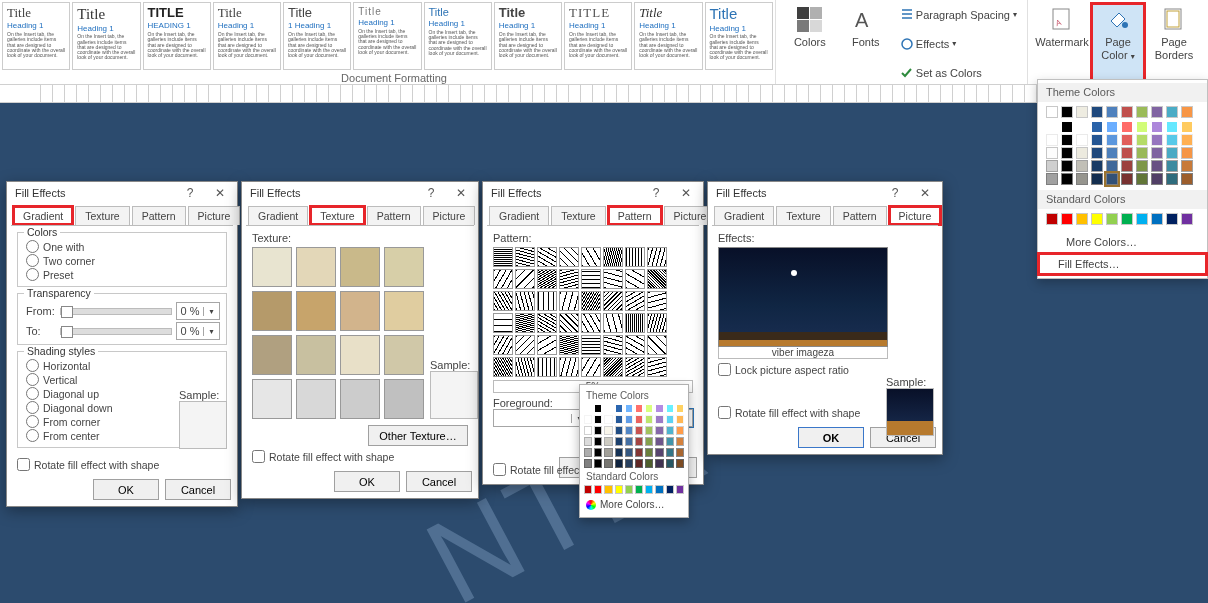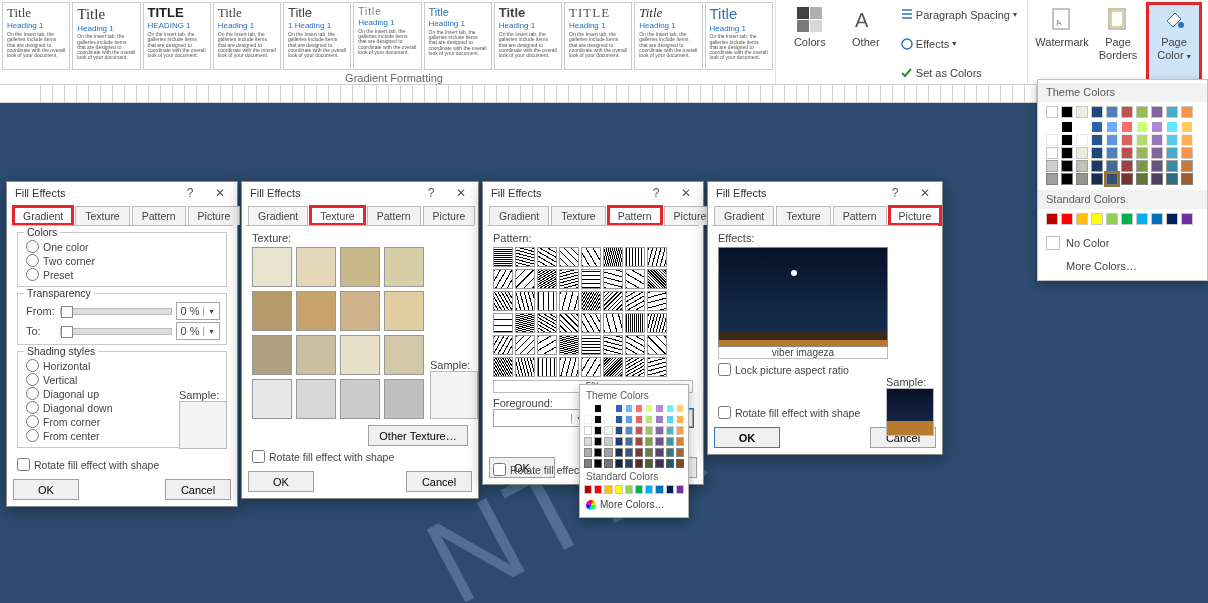--- a/index.html
+++ b/index.html
@@ -62,21 +62,21 @@
   .dlg .titlebar .ctl span { width:26px; height:18px; display:flex; align-items:center; justify-content:center; cursor:pointer; font-size:12px; color:#555; }
   .tabs { display:flex; padding:2px 4px 0 6px; }
   .tab  { padding:3px 9px; border:1px solid #bcbcbc; border-bottom:none; background:#f3f3f3; margin-right:2px; cursor:pointer; font-size:10.5px; }
   .tab.active { background:#fff; }
   .tab.hl { outline:3px solid #e7252a; outline-offset:-2px; }
   .tabcontent { border-top:1px solid #bcbcbc; margin:0 4px; padding:6px 6px 4px 6px; position:relative; }
   .group { border:1px solid #c8c8c8; padding:6px 6px 4px 8px; margin-bottom:6px; position:relative; }
   .group > .gl { position:absolute; top:-7px; left:6px; background:#fff; padding:0 3px; font-size:10.5px; color:#333; }
   .opt { display:flex; align-items:center; gap:4px; font-size:10.5px; margin:1px 0; }
   .opt input { margin:0; }
-  .btnrow { display:flex; justify-content:space-between; gap:15px; padding:4px 6px 6px 6px; }
+  .btnrow { display:flex; justify-content:flex-end; gap:6px; padding:4px 6px 6px 6px; }
   .btn { min-width:66px; height:21px; border:1px solid #a0a0a0; background:#f0f0f0; font-size:11px; cursor:pointer; }
   .btn.def { border:1px solid #3a77c9; font-weight:600; }
   .sample { width:48px; height:48px; border:1px solid #bbb; background:#f4f4f4; }
   .slider { height:7px; background:#ddd; border:1px solid #bbb; position:relative; }
   .slider .thumb { position:absolute; top:-3px; width:12px; height:12px; background:#fff; border:1px solid #888; }
   .combo { height:18px; border:1px solid #a6a6a6; background:#fff; display:flex; align-items:center; }
   .combo .carrow { width:16px; text-align:center; border-left:1px solid #a6a6a6; font-size:8px;}
   .chk { display:flex; align-items:center; gap:4px; font-size:10.5px; margin-top:4px; }
 
   
@@ -173,21 +173,21 @@
             </svg>
           </div>
         <div class="lbl">Colors</div>
       </div>
       <div class="rbtn">
         <div class="ico">
             <svg width="26" height="26">
               <text x="2" y="20" font-size="20" font-family="serif" fill="#555">A</text>
             </svg>
           </div>
-        <div class="lbl">Other</div>
+        <div class="lbl">Fonts</div>
       </div>
       <div class="stack">
         <div class="rbtn wide">
           <div class="ico">
               <svg width="14" height="14">
                 <path d="M2 2h10M2 6h10M2 10h10" stroke="#2e74b5" stroke-width="1.5"></path>
               </svg>
             </div>
           <span>Paragraph Spacing</span>
             <span style="margin-left:3px;font-size:8px;">▾</span>
@@ -214,42 +214,42 @@
     <div class="ribbon-group">
       <div class="rbtn">
         <div class="ico">
             <svg width="26" height="26">
               <rect x="4" y="2" width="16" height="20" fill="#fff" stroke="#888"></rect>
               <text x="6" y="17" font-size="8" fill="#c95b6f" transform="rotate(-20 13 13)">A</text>
             </svg>
           </div>
         <div class="lbl">Watermark</div>
       </div>
+      <div class="rbtn hl-red page-color">
+        <div class="ico">
+            <svg width="26" height="26">
+              <path d="M6 14l8-8 6 6-8 8-6-6z" fill="#fff" stroke="#2e74b5"></path>
+              <circle cx="20" cy="18" r="3" fill="#2e74b5"></circle>
+            </svg>
+          </div>
+        <div class="lbl"><span>Page Color</span> <span style="font-size:8px;">▾</span></div>
+      </div>
       <div class="rbtn">
         <div class="ico">
             <svg width="26" height="26">
               <rect x="4" y="2" width="16" height="20" fill="#fff" stroke="#888"></rect>
               <rect x="6" y="4" width="12" height="16" fill="none" stroke="#c2a23a"></rect>
             </svg>
           </div>
         <div class="lbl">Page Borders</div>
       </div>
-      <div class="rbtn hl-red page-color">
-        <div class="ico">
-            <svg width="26" height="26">
-              <path d="M6 14l8-8 6 6-8 8-6-6z" fill="#fff" stroke="#2e74b5"></path>
-              <circle cx="20" cy="18" r="3" fill="#2e74b5"></circle>
-            </svg>
-          </div>
-        <div class="lbl"><span>Page Color</span> <span style="font-size:8px;">▾</span></div>
-      </div>
     </div>
   </div>
 </div>
-<div class="doc-fmt-label">Gradient Formatting</div>
+<div class="doc-fmt-label">Document Formatting</div>
 
 <div class="ruler"></div>
 
 <div class="canvas">
   <div class="watermark">NTIA</div>
 </div>
 
 <div class="pc-dropdown">
   <div class="pc-head">Theme Colors</div>
   <div class="pc-grid">
@@ -334,26 +334,25 @@
       <div class="sw" style="background: rgb(255, 0, 0);"></div>
       <div class="sw" style="background: rgb(255, 192, 0);"></div>
       <div class="sw" style="background: rgb(255, 255, 0);"></div>
       <div class="sw" style="background: rgb(146, 208, 80);"></div>
       <div class="sw" style="background: rgb(0, 176, 80);"></div>
       <div class="sw" style="background: rgb(0, 176, 240);"></div>
       <div class="sw" style="background: rgb(0, 112, 192);"></div>
       <div class="sw" style="background: rgb(0, 32, 96);"></div>
       <div class="sw" style="background: rgb(112, 48, 160);"></div>
     </div>
-  <div class="pc-item">
-      <span class="isw"></span>
-      <span>No Color</span>
-    </div>
   <div class="pc-item" style="padding-left:28px;">
       <span>More Colors…</span>
+    </div>
+  <div class="pc-item hl">
+      <span>Fill Effects…</span>
     </div>
 </div>
 
 <div class="dlg" style="left:6px; top:181px; width:232px;">
   <div class="titlebar">
       <span class="t">Fill Effects</span>
     <div class="ctl">
         <span>?</span>
         <span>✕</span>
       </div>
@@ -362,21 +361,21 @@
     <span class="tab active hl">Gradient</span>
     <span class="tab">Texture</span>
     <span class="tab">Pattern</span>
     <span class="tab">Picture</span>
   </div>
   <div class="tabcontent">
     <div class="group">
         <span class="gl">Colors</span>
       <label class="opt">
           <input type="radio" name="g1" style="">
-          <span>One color</span>
+          <span>One with</span>
         </label>
       <label class="opt">
           <input type="radio" name="g1" style="">
           <span>Two corner</span>
         </label>
       <label class="opt">
           <input type="radio" name="g1" style="">
           <span>Preset</span>
         </label>
     </div>

